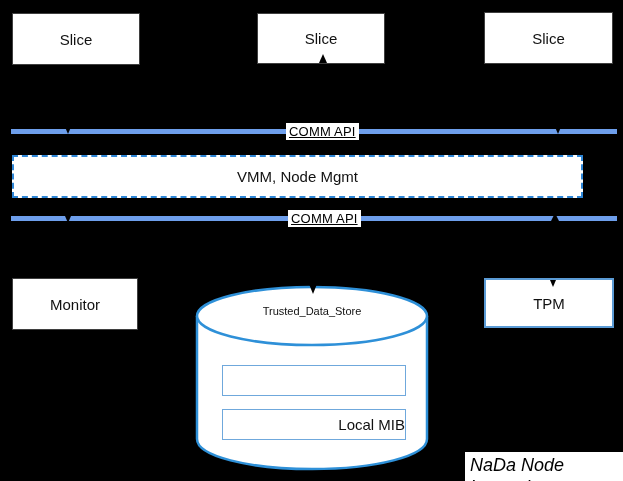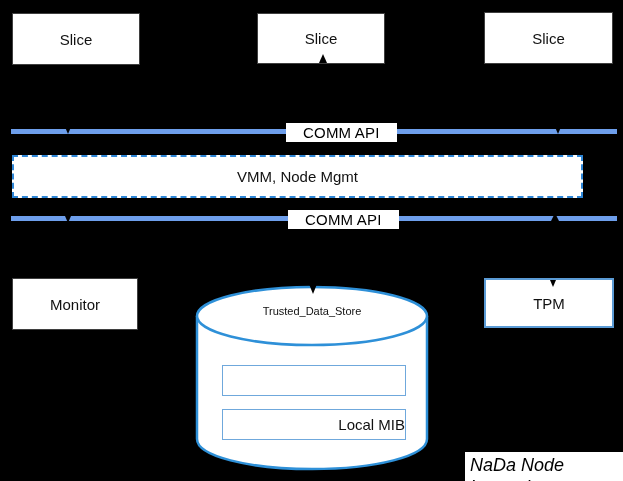--- a/index.html
+++ b/index.html
@@ -27,25 +27,26 @@
   .tpm{border:2px solid #5B9BD5;}
   .bar{
     position:absolute;
     height:5px;
     background:#6D9EEB;
   }
   .bar-label{
     position:absolute;
     background:#fff;
     color:#000;
-    font-size:15px;
+    font-size:13px;
     line-height:1;
-    padding:2px 17px;
+    padding:2px 3px;
     z-index:3;
     letter-spacing:0.2px;
+    text-decoration:underline;
   }
   .tri{
     position:absolute;
     width:0;height:0;
     z-index:4;
   }
   .tri-up{border-left:4px solid transparent;border-right:4px solid transparent;border-bottom:9px solid #000;}
   .tri-down{border-left:4px solid transparent;border-right:4px solid transparent;border-top:8px solid #000;}
   .tri-down-sm{border-left:3px solid transparent;border-right:3px solid transparent;border-top:7px solid #000;}
   .cyl{

